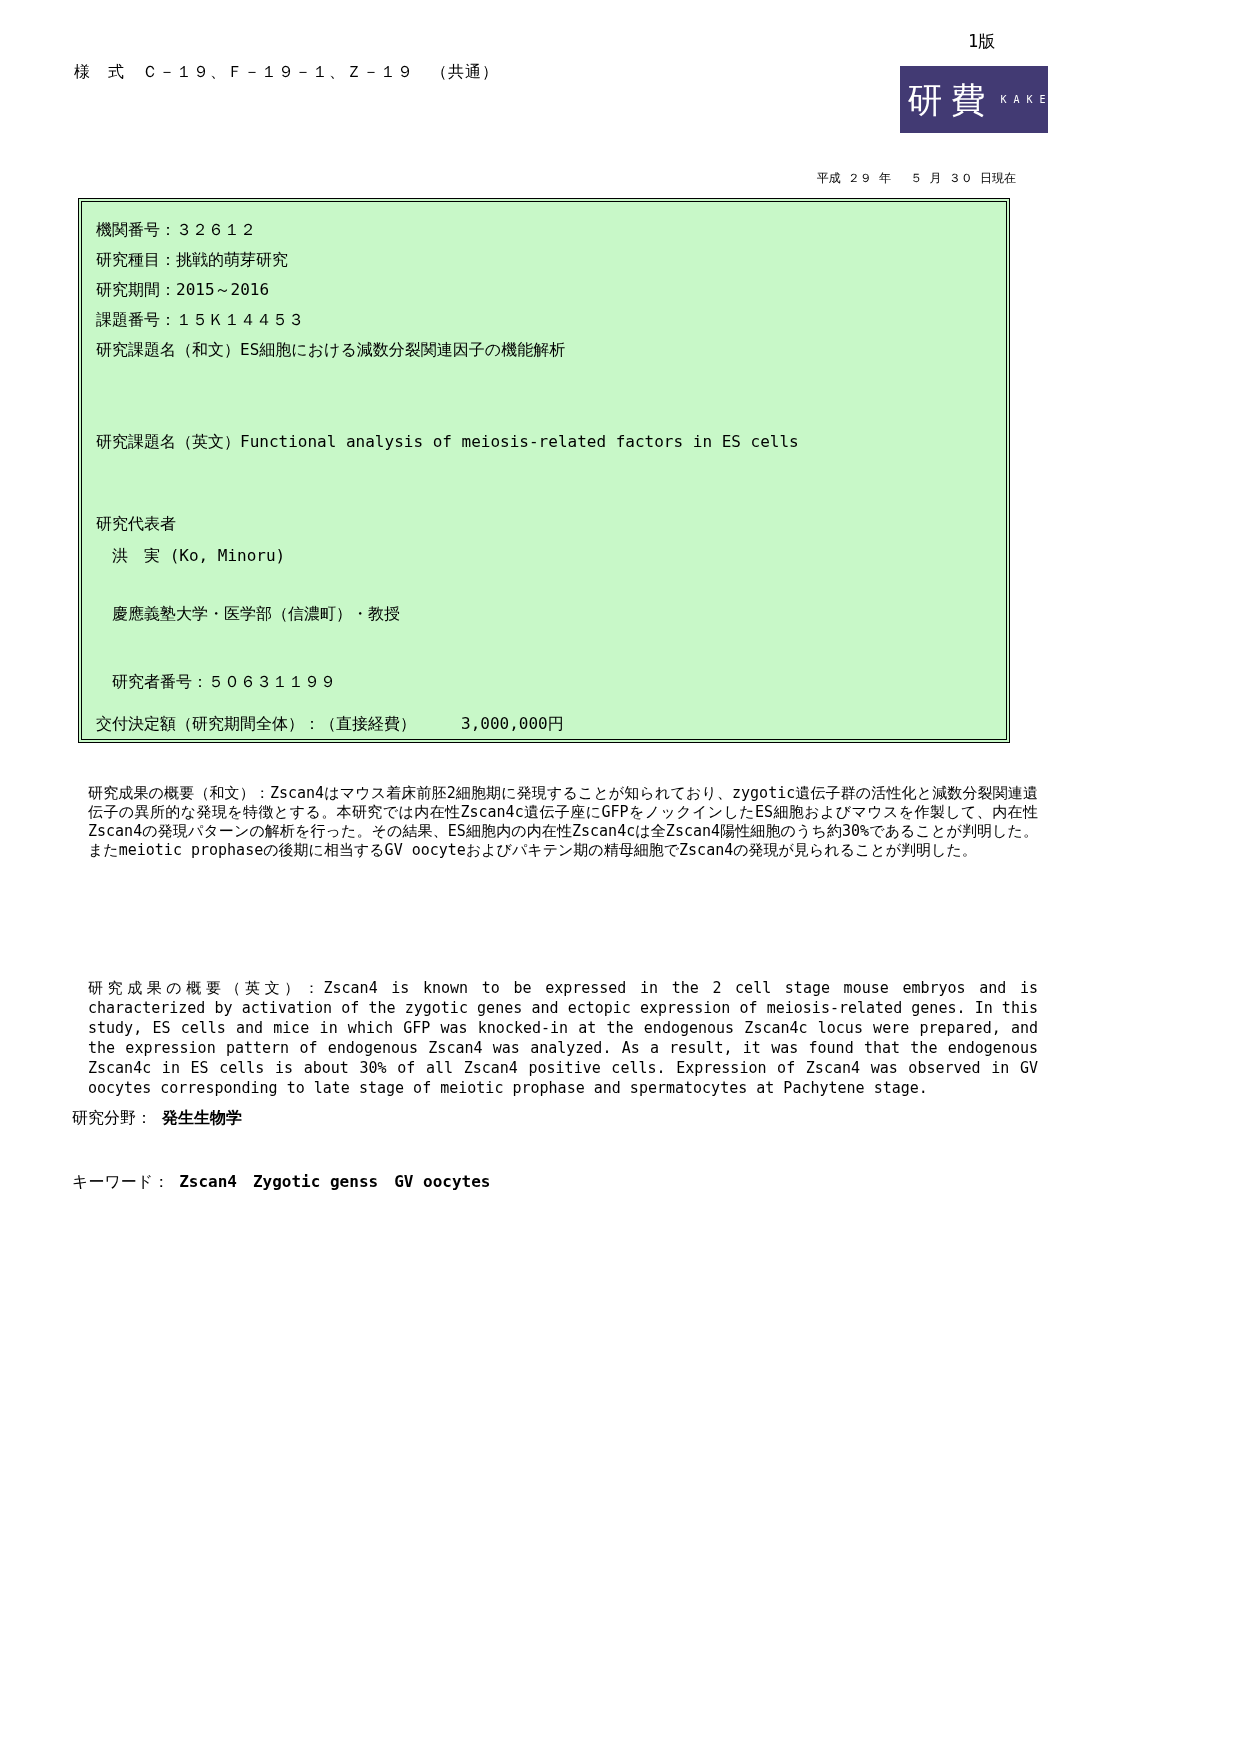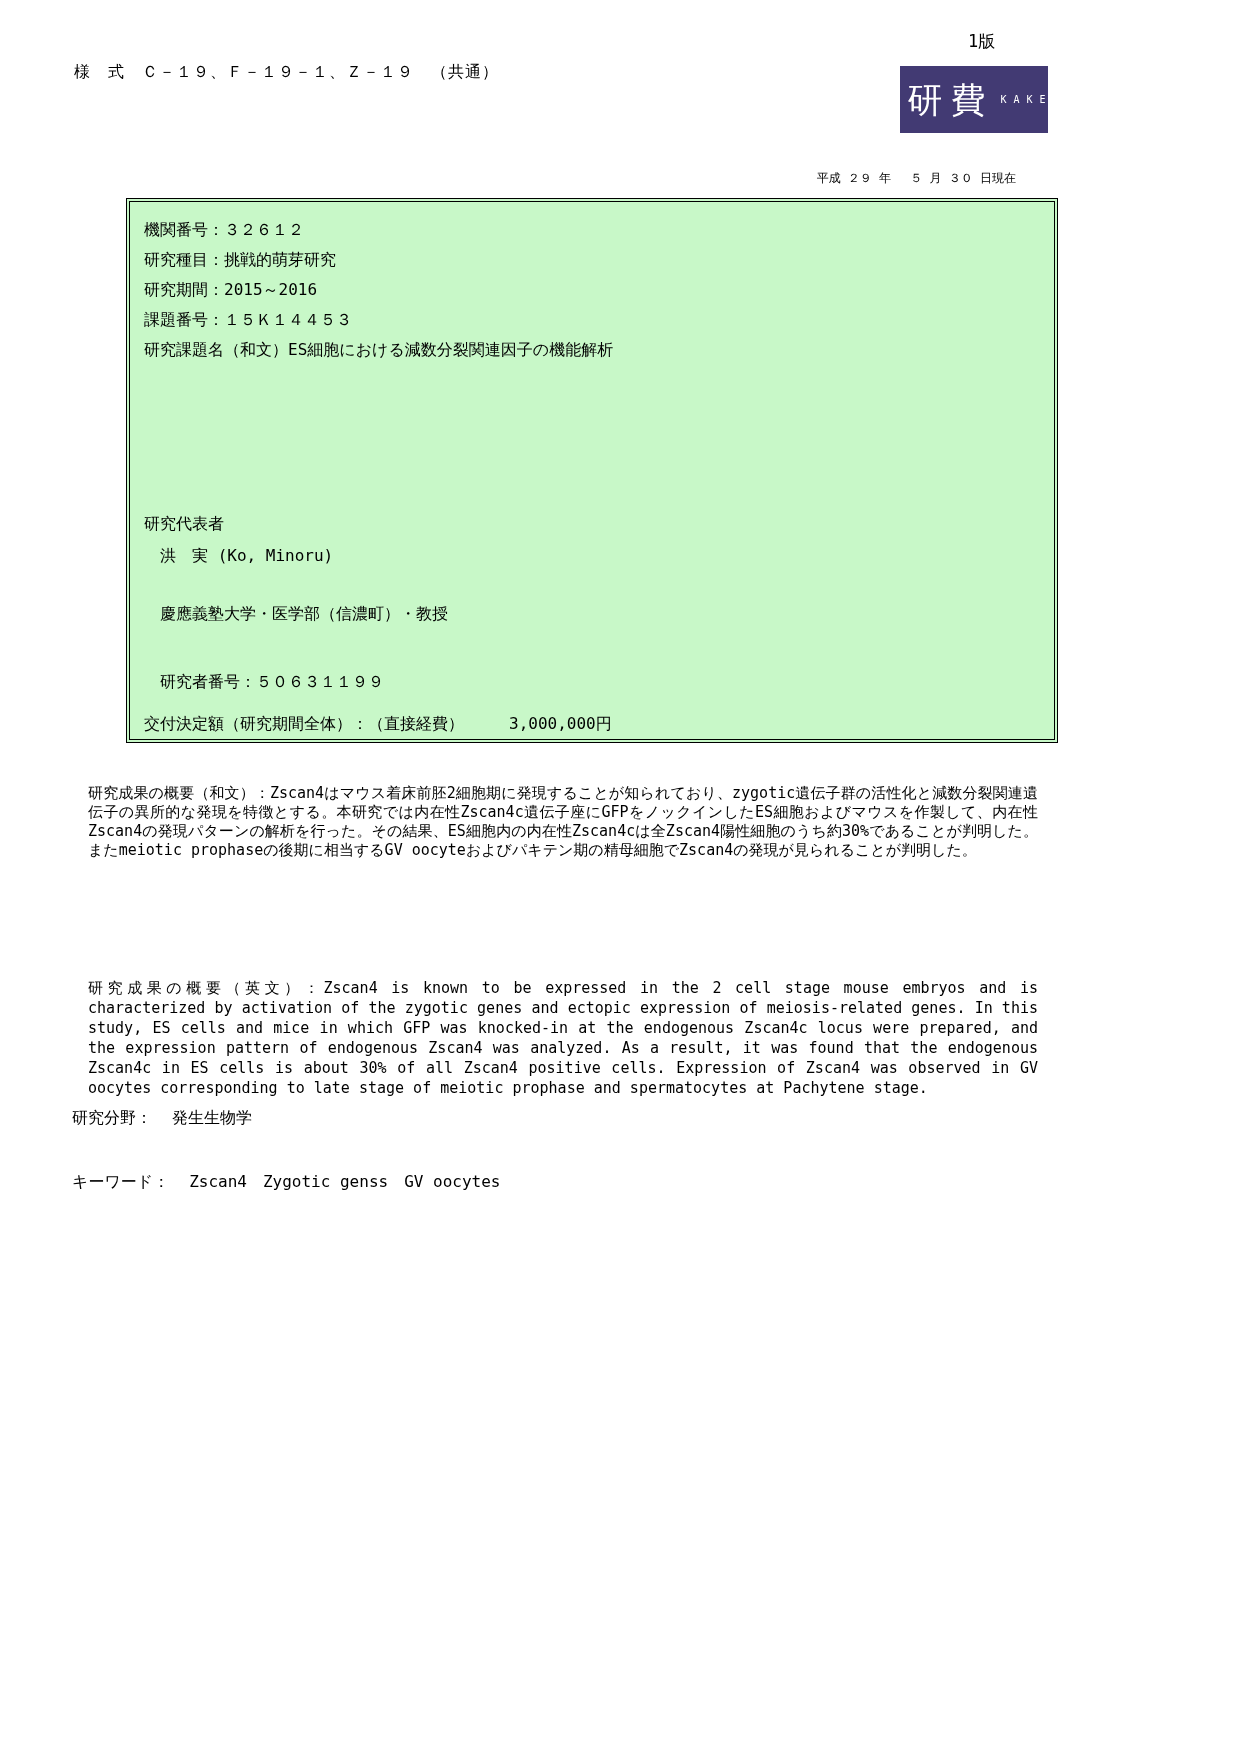--- a/index.html
+++ b/index.html
@@ -72,21 +72,20 @@
     white-space: nowrap;
   }
 
   .summary-box {
     position: absolute;
     left: 78px; top: 198px;
     width: 932px; height: 545px;
     background: #c8f8c8;
     border: 4px double #000000;
     box-sizing: border-box;
-    margin-left: 48px;
   }
   .box-row {
     position: absolute;
     left: 14px;
     font-size: 16px;
     white-space: nowrap;
   }
   .box-row.indent { left: 30px; }
   .box-row .gap-value { margin-left: 45px; }
 
@@ -110,21 +109,21 @@
   }
 
   .field-line {
     position: absolute;
     left: 72px;
     font-size: 16px;
     white-space: nowrap;
   }
   .research-field { top: 1108px; }
   .keyword-line   { top: 1172px; }
-  .field-line .value { margin-left: 20px; }
+  .field-line .value { margin-left: 10px; font-weight: bold; }
 </style>
 </head>
 <body>
 
 <div class="page">
 
   <div class="edition">1版</div>
 
   <div class="form-line">様　式　Ｃ－１９、Ｆ－１９－１、Ｚ－１９　（共通）</div>
 
@@ -135,20 +134,21 @@
   </div>
 
   <div class="date-line">平成 ２９ 年　 ５ 月 ３０ 日現在</div>
 
   <div class="summary-box" style="background: rgb(200, 248, 200);">
     <div class="box-row" style="top:18px"><span>機関番号：</span><span>３２６１２</span></div>
     <div class="box-row" style="top:48px"><span>研究種目：</span><span>挑戦的萌芽研究</span></div>
     <div class="box-row" style="top:78px"><span>研究期間：</span><span>2015～2016</span></div>
     <div class="box-row" style="top:108px"><span>課題番号：</span><span>１５Ｋ１４４５３</span></div>
     <div class="box-row" style="top:138px"><span>研究課題名（和文）</span><span>ES細胞における減数分裂関連因子の機能解析</span></div>
+    <div class="box-row" style="top:230px"><span>研究課題名（英文）</span><span>Functional analysis of meiosis-related factors in ES cells</span></div>
     <div class="box-row" style="top:312px"><span>研究代表者</span></div>
     <div class="box-row indent" style="top:344px"><span>洪　実 (Ko, Minoru)</span></div>
     <div class="box-row indent" style="top:402px"><span>慶應義塾大学・医学部（信濃町）・教授</span></div>
     <div class="box-row indent" style="top:470px"><span>研究者番号：</span><span>５０６３１１９９</span></div>
     <div class="box-row" style="top:512px"><span>交付決定額（研究期間全体）：（直接経費）</span><span class="gap-value">3,000,000円</span></div>
   </div>
 
   <p class="abstract abstract-ja"><span>研究成果の概要（和文）：</span><span>Zscan4はマウス着床前胚2細胞期に発現することが知られており、zygotic遺伝子群の活性化と減数分裂関連遺伝子の異所的な発現を特徴とする。本研究では内在性Zscan4c遺伝子座にGFPをノックインしたES細胞およびマウスを作製して、内在性Zscan4の発現パターンの解析を行った。その結果、ES細胞内の内在性Zscan4cは全Zscan4陽性細胞のうち約30%であることが判明した。またmeiotic prophaseの後期に相当するGV oocyteおよびパキテン期の精母細胞でZscan4の発現が見られることが判明した。</span></p>
 
   <p class="abstract abstract-en"><span>研究成果の概要（英文）：</span><span>Zscan4 is known to be expressed in the 2 cell stage mouse embryos and is characterized by activation of the zygotic genes and ectopic expression of meiosis-related genes. In this study, ES cells and mice in which GFP was knocked-in at the endogenous Zscan4c locus were prepared, and the expression pattern of endogenous Zscan4 was analyzed. As a result, it was found that the endogenous Zscan4c in ES cells is about 30% of all Zscan4 positive cells. Expression of Zscan4 was observed in GV oocytes corresponding to late stage of meiotic prophase and spermatocytes at Pachytene stage.</span></p>

